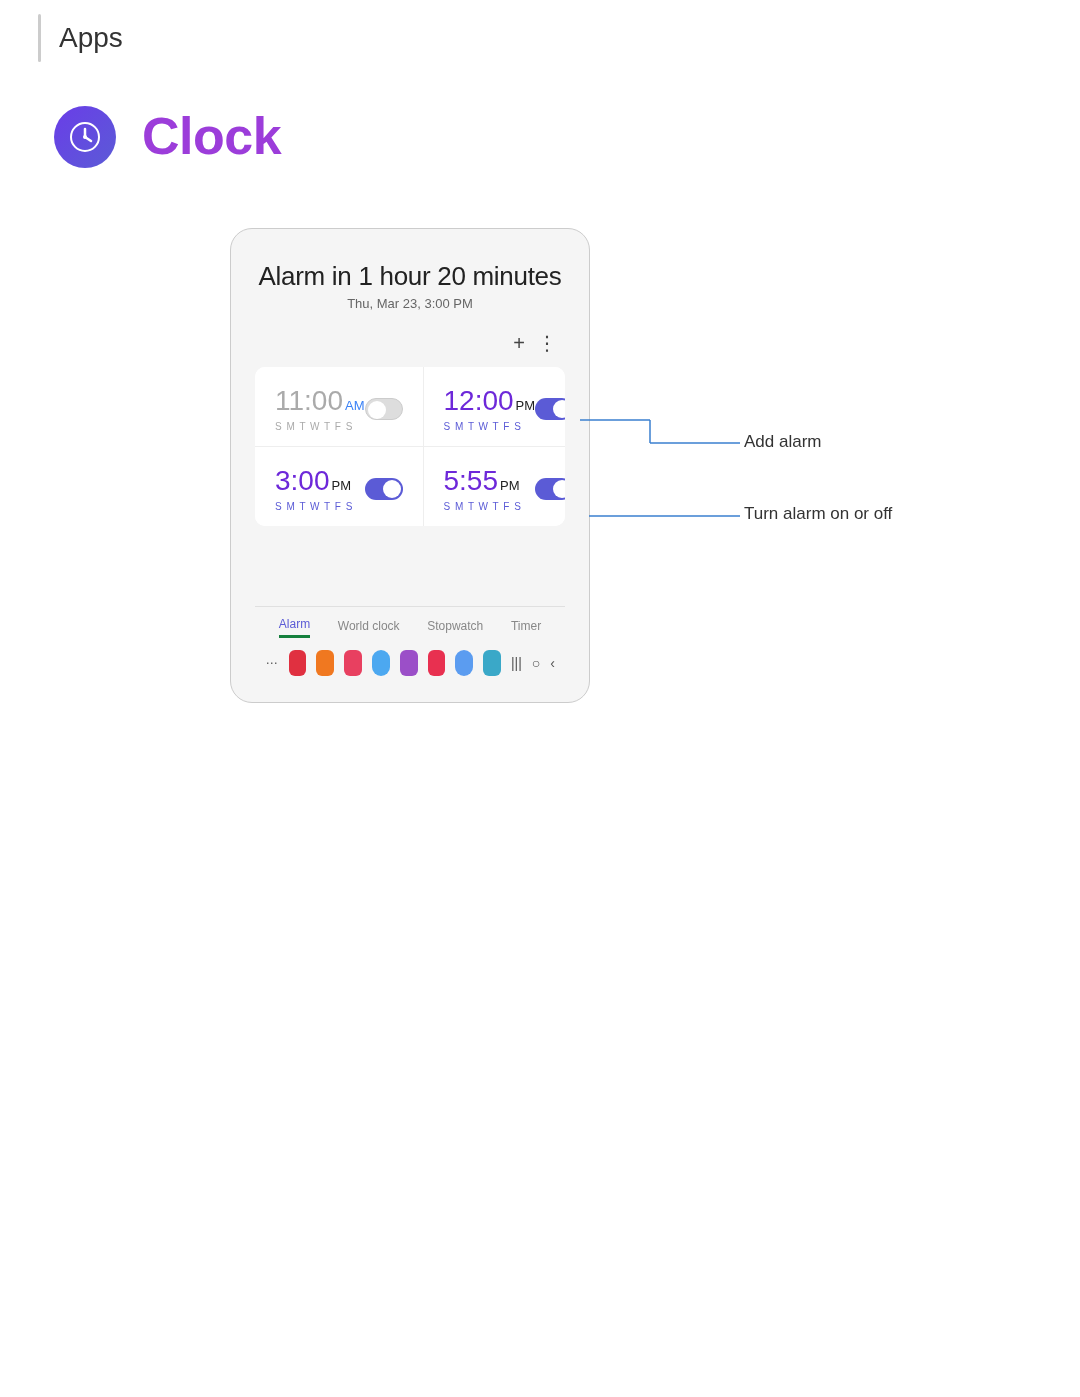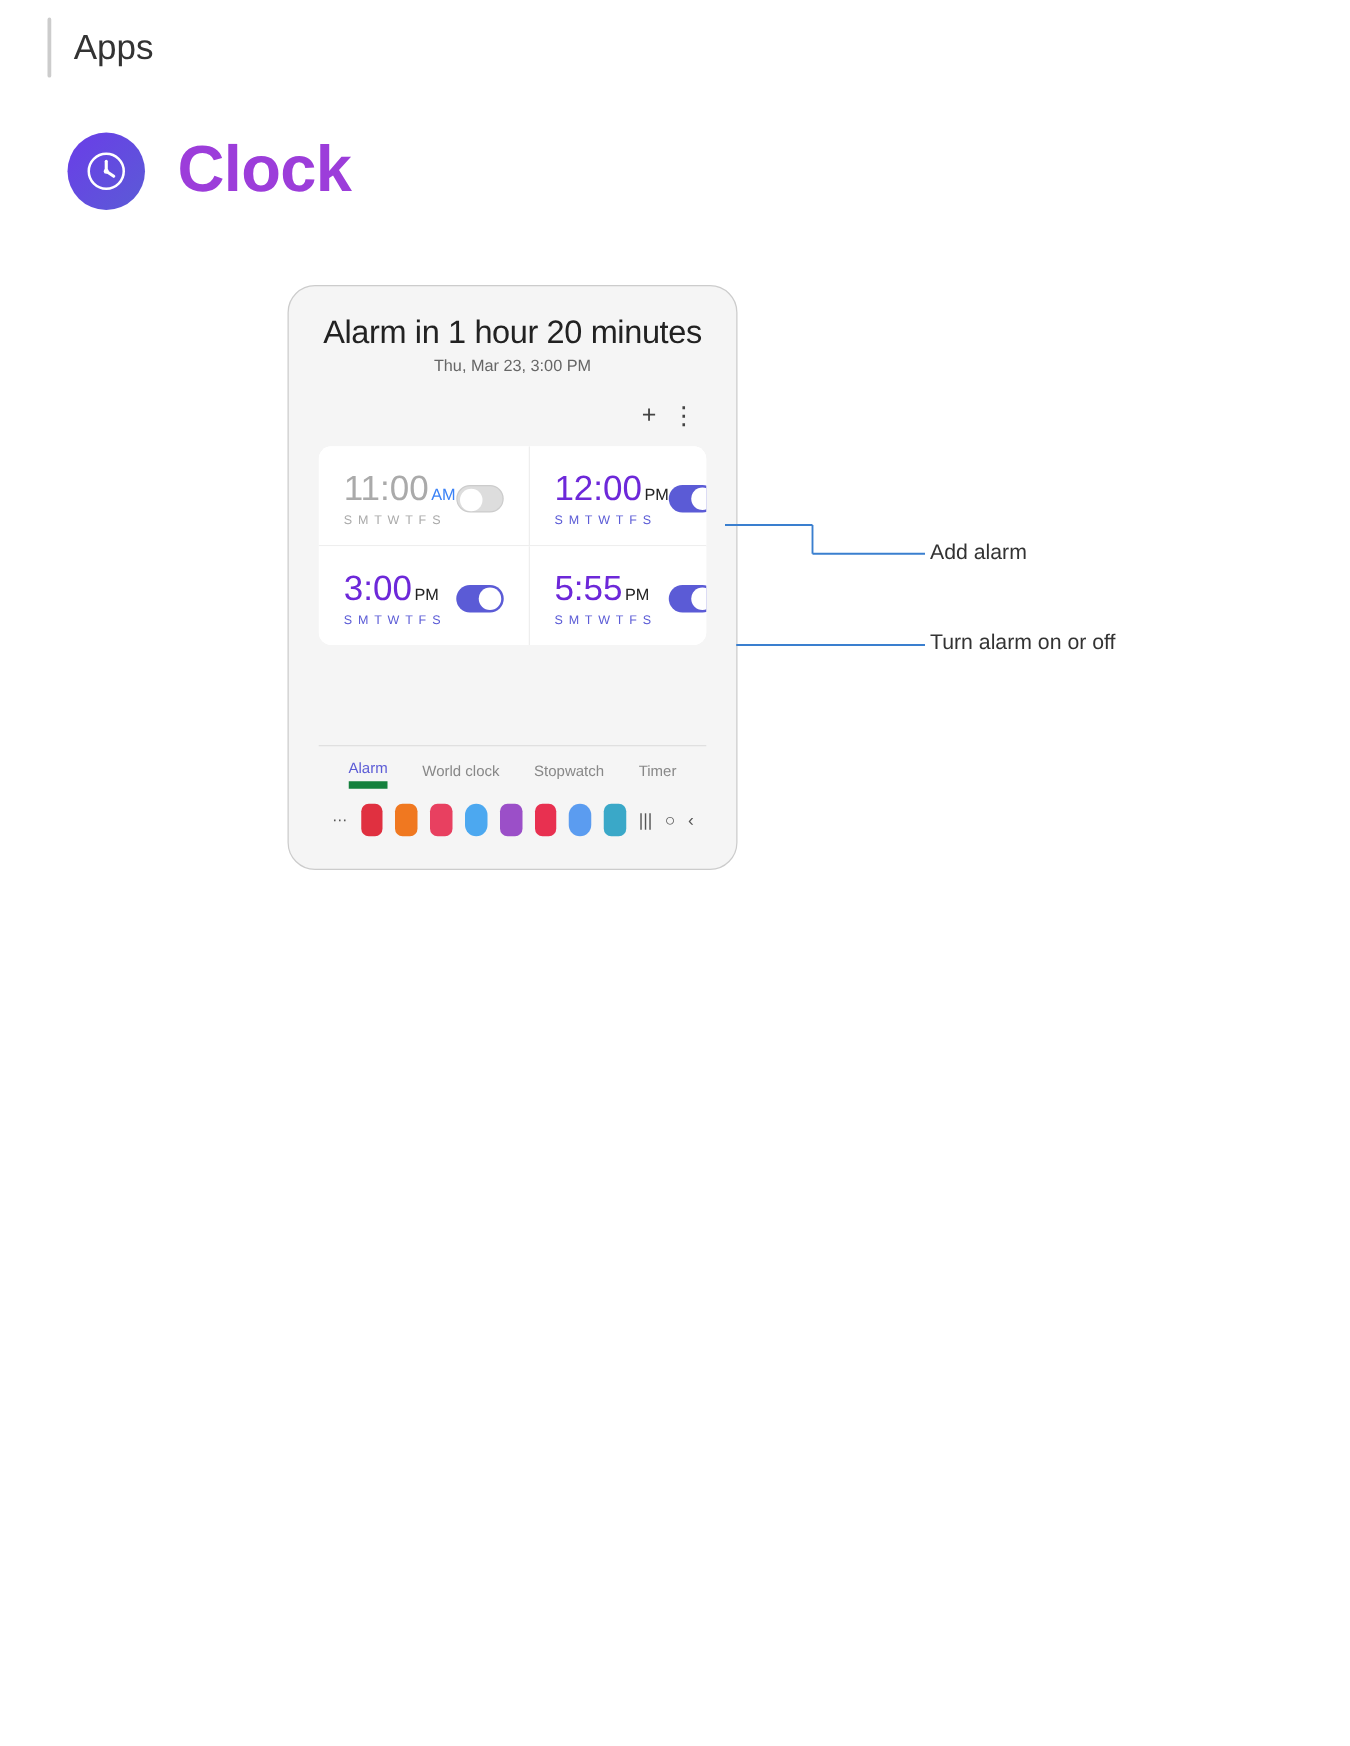--- a/index.html
+++ b/index.html
@@ -55,21 +55,21 @@
       font-weight: 400;
       line-height: 1.5;
       max-width: 820px;
     }
 
     .phone-screenshot {
       border: 1.5px solid #cccccc;
       border-radius: 22px;
       background: #f5f5f5;
       overflow: hidden;
-      padding: 21px 24px 18px 24px;
+      padding: 32px 24px 18px 24px;
       position: relative;
     }
 
     
     .alarm-header {
       text-align: center;
       margin-bottom: 20px;
     }
 
     .alarm-title {
@@ -227,21 +227,21 @@
 
     .screenshot-tab {
       font-size: 12px;
       color: #888888;
       padding-bottom: 4px;
       cursor: pointer;
     }
 
     .screenshot-tab.active {
       color: #5b5bd6;
-      border-bottom: 6px solid #15803d;
+      border-bottom: 3px solid #15803d;
     }
 
     .screenshot-app-bar {
       display: flex;
       justify-content: center;
       align-items: center;
       gap: 10px;
       padding: 4px 10px;
     }
 

